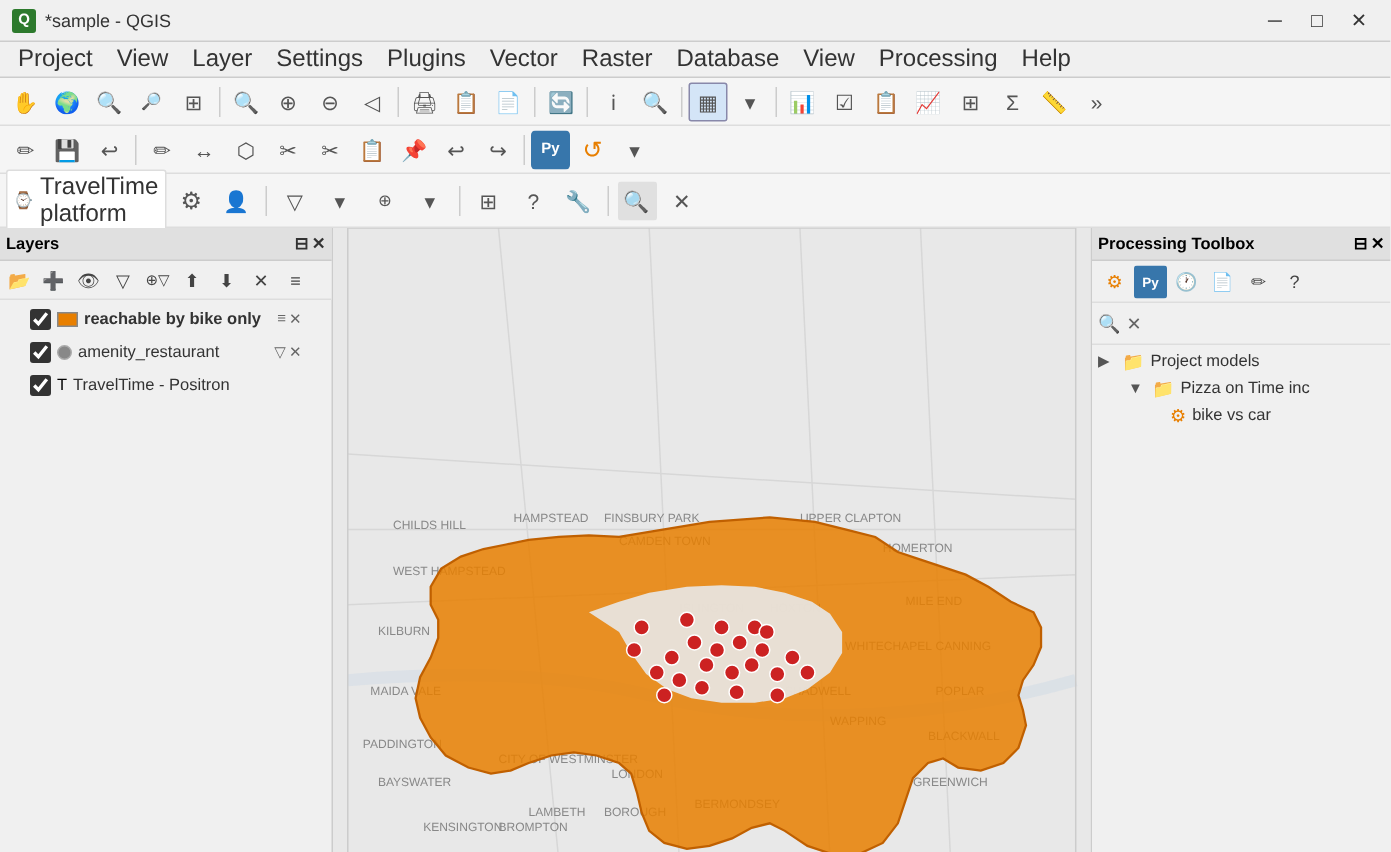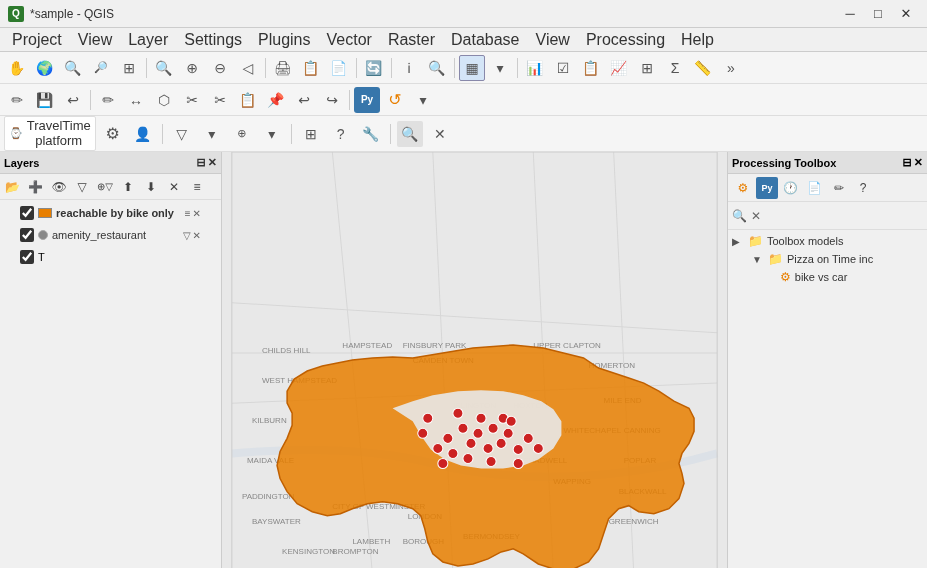--- a/index.html
+++ b/index.html
@@ -203,21 +203,21 @@
   <button class="tb-btn">↪</button>
   <div class="tb-sep"></div>
   <button class="tb-btn" style="background:#3776ab; color:white; border-radius:3px; font-size:10px; font-weight:bold;">Py</button>
   <button class="tb-btn" style="color:#e87f00; font-size:16px;">↺</button>
   <button class="tb-btn">▾</button>
 </div>
 
 <div id="plugin-toolbar">
   <div style="display:flex;align-items:center;gap:4px;padding:2px 4px;border:1px solid #ddd;background:white;border-radius:2px;">
     <span style="color:#ff6b35;font-weight:bold;font-size:11px;">⌚</span>
-    <span style="font-size:13px;color:#333;line-height:1.1;text-align:center;">TravelTime<br>platform</span>
+    <span style="font-size:16px;color:#333;line-height:1.1;">TravelTime<br>platform</span>
   </div>
   <button class="tb-btn" style="font-size:16px;">⚙</button>
   <button class="tb-btn" style="font-size:14px; color:#5599cc;">👤</button>
   <div class="tb-sep"></div>
   <button class="tb-btn">▽</button>
   <button class="tb-btn">▾</button>
   <button class="tb-btn" style="font-size:11px;">⊕</button>
   <button class="tb-btn">▾</button>
   <div class="tb-sep"></div>
   <button class="tb-btn">⊞</button>
@@ -270,20 +270,21 @@
         <span class="layer-name">amenity_restaurant</span>
         <div class="layer-actions">
           <span class="layer-action-btn">▽</span>
           <span class="layer-action-btn">✕</span>
         </div>
       </div>
 
       <div class="layer-item">
         <input type="checkbox" class="layer-checkbox" checked="" style="">
         <span style="font-size:11px;">T</span>
+        <span class="layer-name">TravelTime - Positron</span>
       </div>
     </div>
   </div>
 
   <div id="map-area">
     <svg id="map-svg" viewBox="0 0 483 420" xmlns="http://www.w3.org/2000/svg">
 
       <rect width="483" height="420" fill="#e8e8e8"></rect>
 
       <g stroke="#d0d0d0" stroke-width="1" fill="none" opacity="0.7">
@@ -474,21 +475,21 @@
     </div>
     <div id="processing-search">
       <span style="color:#888;">🔍</span>
       <span class="search-clear">✕</span>
     </div>
     <div id="processing-tree">
 
       <div class="tree-item">
         <span class="tree-expand">▶</span>
         <span class="tree-icon">📁</span>
-        <span class="tree-label">Toolbox models</span>
+        <span class="tree-label">Project models</span>
       </div>
 
       <div class="tree-item tree-sub">
         <span class="tree-expand">▼</span>
         <span class="tree-icon">📁</span>
         <span class="tree-label">Pizza on Time inc</span>
       </div>
 
       <div class="tree-item tree-sub2">
         <span class="tree-expand" style="width:12px;"></span>

